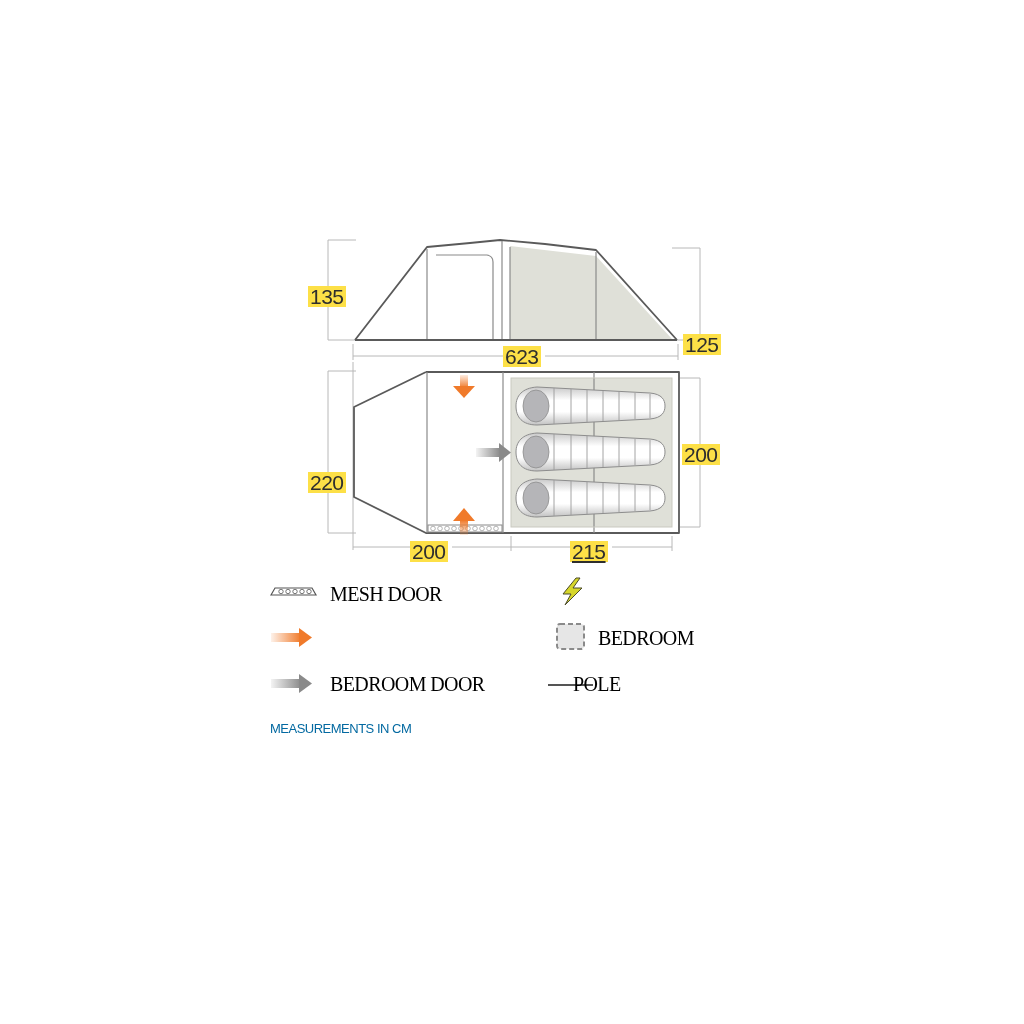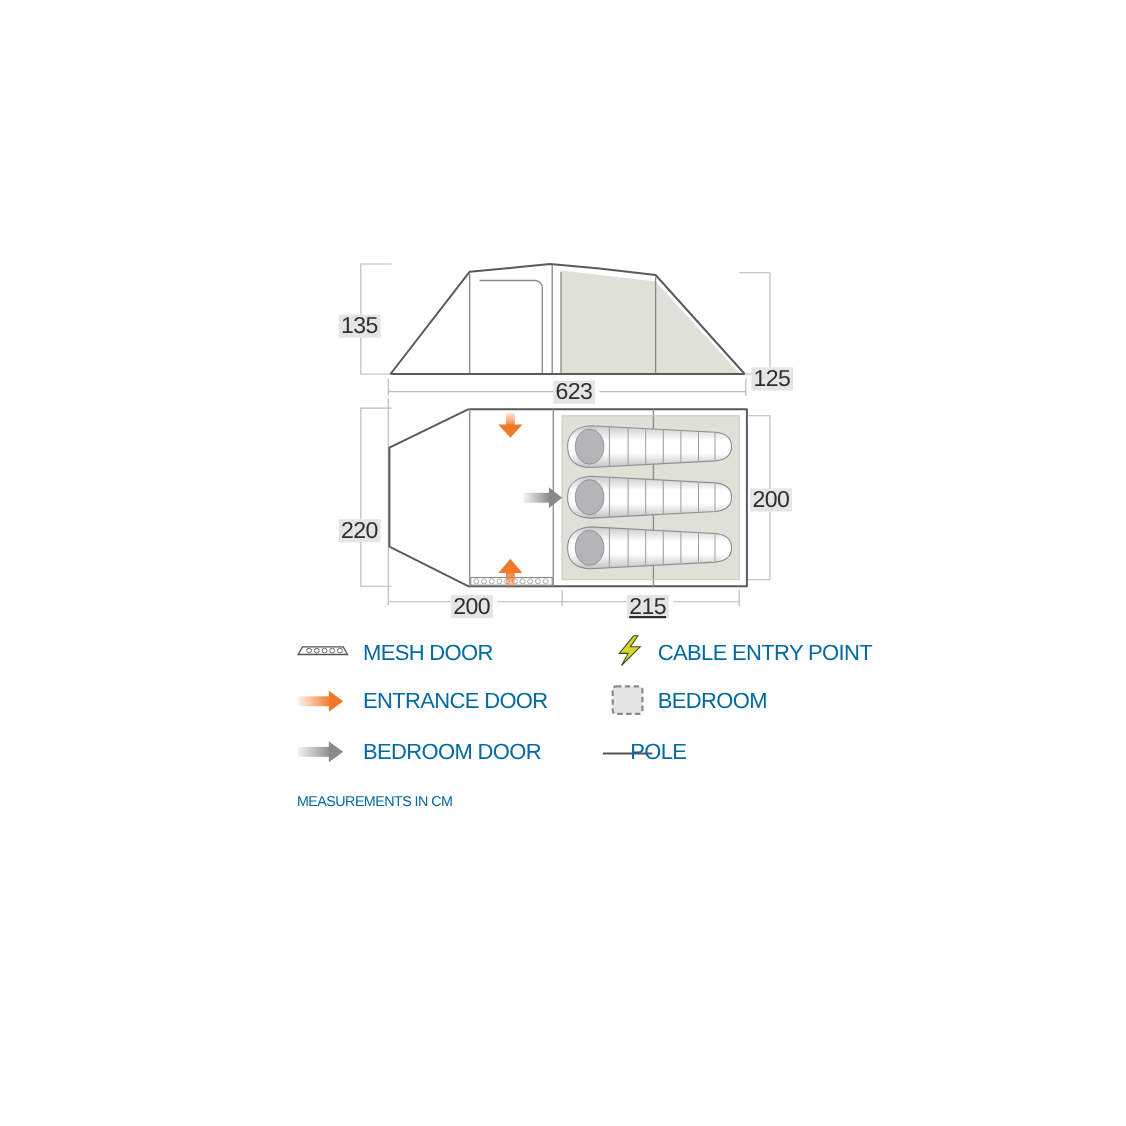--- a/index.html
+++ b/index.html
@@ -20,35 +20,36 @@
       left: 0;
       top: 0;
       width: 1024px;
       height: 1024px;
     }
     .dim-label {
       position: absolute;
       font-size: 21px;
       color: #2e2e2e;
       letter-spacing: -0.5px;
-      background: #e5e5e5;
+      background: #fde047;
       line-height: 1;
       padding: 0 2px;
     }
     .legend-item {
       position: absolute;
       display: flex;
       align-items: center;
       height: 26px;
     }
     .legend-label {
       font-size: 20px;
-      color: #0369a1;
+      color: #000000;
       letter-spacing: -0.6px;
       white-space: nowrap;
+      font-family: Liberation Serif, serif;
     }
     .footnote {
       position: absolute;
       left: 270px;
       top: 721px;
       font-size: 13px;
       letter-spacing: -0.5px;
       color: #0369a1;
       white-space: nowrap;
     }
@@ -242,29 +243,23 @@
   <div class="dim-label" style="left:683px; top:286px;margin-top:48px;">125</div>
   <div class="dim-label" style="left:503px; top:346px;">623</div>
   <div class="dim-label" style="left:308px; top:444px;margin-top:28px;">220</div>
   <div class="dim-label" style="left:682px; top:444px;">200</div>
   <div class="dim-label" style="left:410px; top:541px;">200</div>
   <div class="dim-label" style="left:570px; top:541px;text-decoration:underline;">215</div>
 
   <div class="legend-item" style="left:330px; top:581px;">
     <span class="legend-label">MESH DOOR</span>
   </div>
-  <div class="legend-item" style="left:330px; top:625px;">
-    <span class="legend-label">ENTRANCE DOOR</span>
-  </div>
   <div class="legend-item" style="left:330px; top:671px;">
     <span class="legend-label">BEDROOM DOOR</span>
   </div>
-  <div class="legend-item" style="left:598px; top:581px;">
-    <span class="legend-label">CABLE ENTRY POINT</span>
-  </div>
   <div class="legend-item" style="left:598px; top:625px;">
     <span class="legend-label">BEDROOM</span>
   </div>
   <div class="legend-item" style="left:573px; top:671px;">
     <span class="legend-label">POLE</span>
   </div>
 
   <div class="footnote">MEASUREMENTS IN CM</div>
 </div>
 

